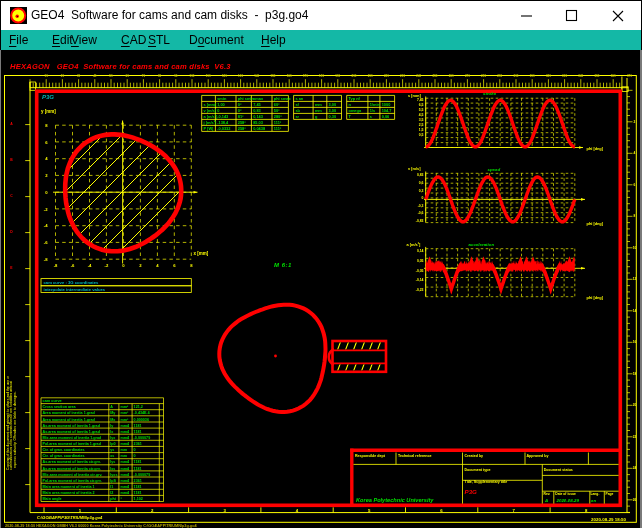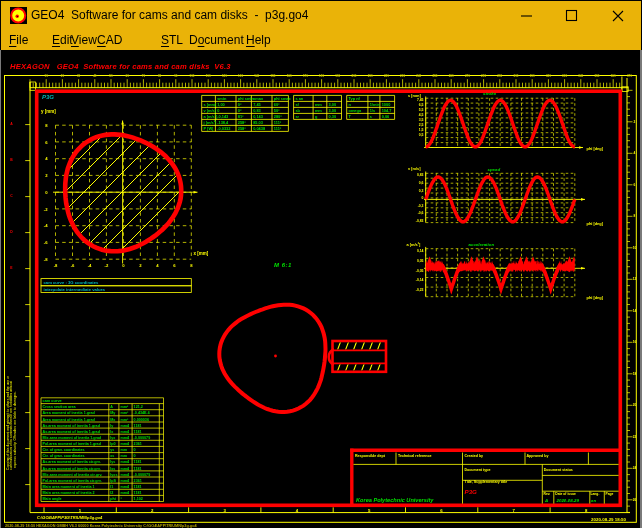--- a/index.html
+++ b/index.html
@@ -1,17 +1,17 @@
 <!DOCTYPE html>
 <html><head><meta charset="utf-8"><style>
 html,body{margin:0;padding:0;width:642px;height:528px;overflow:hidden;background:#000;}
 body{font-family:"Liberation Sans", sans-serif;position:relative;}
 #win{position:absolute;left:0;top:0;width:642px;height:528px;background:#000;}
-#titlebar{position:absolute;left:1px;top:1px;width:640px;height:29px;background:#eab308;}
-#menubar{position:absolute;left:1px;top:30px;width:640px;height:20px;background:#eab308;}
+#titlebar{position:absolute;left:1px;top:1px;width:640px;height:29px;background:#ffffff;}
+#menubar{position:absolute;left:1px;top:30px;width:640px;height:20px;background:#14b8a6;}
 #title{position:absolute;left:30px;top:7px;font-size:12px;color:#000;}
 .mi{position:absolute;top:2.5px;font-size:12px;color:#000;}
 .mi u{text-decoration:underline;text-underline-offset:1.5px;}
 #canvas{position:absolute;left:0;top:50px;width:642px;height:478px;background:#000;border-left:1px solid #7a7a7a;border-right:2px solid #7a7a7a;box-sizing:border-box;}
 </style></head><body>
 <div id="win">
  <div id="titlebar">
   <svg width="17" height="17" style="position:absolute;left:9px;top:6px" viewBox="0 0 17 17">
     <rect x="0" y="0" width="17" height="17" fill="#000"></rect>
     <circle cx="8.2" cy="8.5" r="7.0" fill="#ffff00" stroke="#ff0000" stroke-width="2.0"></circle>
@@ -22,24 +22,24 @@
   <svg width="120" height="29" style="position:absolute;right:1px;top:0" viewBox="0 0 120 29">
     <path d="M1 15h11" stroke="#000" stroke-width="1.1"></path>
     <rect x="46.5" y="9.5" width="10" height="10" stroke="#000" stroke-width="1.1" fill="none"></rect>
     <path d="M93 10l10 10M103 10l-10 10" stroke="#000" stroke-width="1.1"></path>
   </svg>
  </div>
  <div id="menubar">
   <span class="mi" style="left:8px"><u>F</u>ile</span>
   <span class="mi" style="left:51px"><u>E</u>dit</span>
   <span class="mi" style="left:70px"><u>V</u>iew</span>
-  <span class="mi" style="left:96px"><u>C</u>AD</span>
-  <span class="mi" style="left:160px"><u>S</u>TL</span>
+  <span class="mi" style="left:120px"><u>C</u>AD</span>
+  <span class="mi" style="left:147px"><u>S</u>TL</span>
   <span class="mi" style="left:188px">D<u>o</u>cument</span>
-  <span class="mi" style="left:245px"><u>H</u>elp</span>
+  <span class="mi" style="left:260px"><u>H</u>elp</span>
  </div>
  <div id="canvas"></div>
  <svg width="642" height="478" viewBox="0 50 642 478" style="position:absolute;left:0;top:50px;">
       <rect x="4.5" y="75.5" width="631.8" height="446.8" stroke="#ffff00" stroke-width="1" fill="none"></rect>
       <text x="10.0" y="68.5" fill="#ff0000" font-size="7.6" text-anchor="start" font-family="&quot;Liberation Sans&quot;, sans-serif" style="font-style:italic;font-weight:bold;letter-spacing:0.2px">HEXAGON&nbsp;&nbsp; GEO4&nbsp; Software for cams and cam disks&nbsp; V6.3</text>
       <line x1="30.0" y1="87.7" x2="628.2" y2="87.7" stroke="#ffff00" stroke-width="1" stroke-linecap="butt"></line>
       <path d="M30.0 87.7V79.2 M33.2 87.7V82.7 M36.5 87.7V82.7 M39.7 87.7V82.7 M43.0 87.7V82.7 M46.2 87.7V79.2 M49.4 87.7V82.7 M52.7 87.7V82.7 M55.9 87.7V82.7 M59.2 87.7V82.7 M62.4 87.7V79.2 M65.6 87.7V82.7 M68.9 87.7V82.7 M72.1 87.7V82.7 M75.4 87.7V82.7 M78.6 87.7V79.2 M81.8 87.7V82.7 M85.1 87.7V82.7 M88.3 87.7V82.7 M91.6 87.7V82.7 M94.8 87.7V79.2 M98.0 87.7V82.7 M101.3 87.7V82.7 M104.5 87.7V82.7 M107.8 87.7V82.7 M111.0 87.7V79.2 M114.2 87.7V82.7 M117.5 87.7V82.7 M120.7 87.7V82.7 M124.0 87.7V82.7 M127.2 87.7V79.2 M130.4 87.7V82.7 M133.7 87.7V82.7 M136.9 87.7V82.7 M140.2 87.7V82.7 M143.4 87.7V79.2 M146.6 87.7V82.7 M149.9 87.7V82.7 M153.1 87.7V82.7 M156.4 87.7V82.7 M159.6 87.7V79.2 M162.8 87.7V82.7 M166.1 87.7V82.7 M169.3 87.7V82.7 M172.6 87.7V82.7 M175.8 87.7V79.2 M179.0 87.7V82.7 M182.3 87.7V82.7 M185.5 87.7V82.7 M188.8 87.7V82.7 M192.0 87.7V79.2 M195.2 87.7V82.7 M198.5 87.7V82.7 M201.7 87.7V82.7 M205.0 87.7V82.7 M208.2 87.7V79.2 M211.4 87.7V82.7 M214.7 87.7V82.7 M217.9 87.7V82.7 M221.2 87.7V82.7 M224.4 87.7V79.2 M227.6 87.7V82.7 M230.9 87.7V82.7 M234.1 87.7V82.7 M237.4 87.7V82.7 M240.6 87.7V79.2 M243.8 87.7V82.7 M247.1 87.7V82.7 M250.3 87.7V82.7 M253.6 87.7V82.7 M256.8 87.7V79.2 M260.0 87.7V82.7 M263.3 87.7V82.7 M266.5 87.7V82.7 M269.8 87.7V82.7 M273.0 87.7V79.2 M276.2 87.7V82.7 M279.5 87.7V82.7 M282.7 87.7V82.7 M286.0 87.7V82.7 M289.2 87.7V79.2 M292.4 87.7V82.7 M295.7 87.7V82.7 M298.9 87.7V82.7 M302.2 87.7V82.7 M305.4 87.7V79.2 M308.6 87.7V82.7 M311.9 87.7V82.7 M315.1 87.7V82.7 M318.4 87.7V82.7 M321.6 87.7V79.2 M324.8 87.7V82.7 M328.1 87.7V82.7 M331.3 87.7V82.7 M334.6 87.7V82.7 M337.8 87.7V79.2 M341.0 87.7V82.7 M344.3 87.7V82.7 M347.5 87.7V82.7 M350.8 87.7V82.7 M354.0 87.7V79.2 M357.2 87.7V82.7 M360.5 87.7V82.7 M363.7 87.7V82.7 M367.0 87.7V82.7 M370.2 87.7V79.2 M373.4 87.7V82.7 M376.7 87.7V82.7 M379.9 87.7V82.7 M383.2 87.7V82.7 M386.4 87.7V79.2 M389.6 87.7V82.7 M392.9 87.7V82.7 M396.1 87.7V82.7 M399.4 87.7V82.7 M402.6 87.7V79.2 M405.8 87.7V82.7 M409.1 87.7V82.7 M412.3 87.7V82.7 M415.6 87.7V82.7 M418.8 87.7V79.2 M422.0 87.7V82.7 M425.3 87.7V82.7 M428.5 87.7V82.7 M431.8 87.7V82.7 M435.0 87.7V79.2 M438.2 87.7V82.7 M441.5 87.7V82.7 M444.7 87.7V82.7 M448.0 87.7V82.7 M451.2 87.7V79.2 M454.4 87.7V82.7 M457.7 87.7V82.7 M460.9 87.7V82.7 M464.2 87.7V82.7 M467.4 87.7V79.2 M470.6 87.7V82.7 M473.9 87.7V82.7 M477.1 87.7V82.7 M480.4 87.7V82.7 M483.6 87.7V79.2 M486.8 87.7V82.7 M490.1 87.7V82.7 M493.3 87.7V82.7 M496.6 87.7V82.7 M499.8 87.7V79.2 M503.0 87.7V82.7 M506.3 87.7V82.7 M509.5 87.7V82.7 M512.8 87.7V82.7 M516.0 87.7V79.2 M519.2 87.7V82.7 M522.5 87.7V82.7 M525.7 87.7V82.7 M529.0 87.7V82.7 M532.2 87.7V79.2 M535.4 87.7V82.7 M538.7 87.7V82.7 M541.9 87.7V82.7 M545.2 87.7V82.7 M548.4 87.7V79.2 M551.6 87.7V82.7 M554.9 87.7V82.7 M558.1 87.7V82.7 M561.4 87.7V82.7 M564.6 87.7V79.2 M567.8 87.7V82.7 M571.1 87.7V82.7 M574.3 87.7V82.7 M577.6 87.7V82.7 M580.8 87.7V79.2 M584.0 87.7V82.7 M587.3 87.7V82.7 M590.5 87.7V82.7 M593.8 87.7V82.7 M597.0 87.7V79.2 M600.2 87.7V82.7 M603.5 87.7V82.7 M606.7 87.7V82.7 M610.0 87.7V82.7 M613.2 87.7V79.2 M616.4 87.7V82.7 M619.7 87.7V82.7" stroke="#ffff00" stroke-width="0.7" fill="none"></path>
       <text x="46.2" y="77.3" fill="#bdbd00" font-size="3.0" text-anchor="middle" font-family="&quot;Liberation Sans&quot;, sans-serif" style="font-weight:bold">10</text>
       <text x="62.4" y="77.3" fill="#bdbd00" font-size="3.0" text-anchor="middle" font-family="&quot;Liberation Sans&quot;, sans-serif" style="font-weight:bold">20</text>
       <text x="78.6" y="77.3" fill="#bdbd00" font-size="3.0" text-anchor="middle" font-family="&quot;Liberation Sans&quot;, sans-serif" style="font-weight:bold">30</text>

